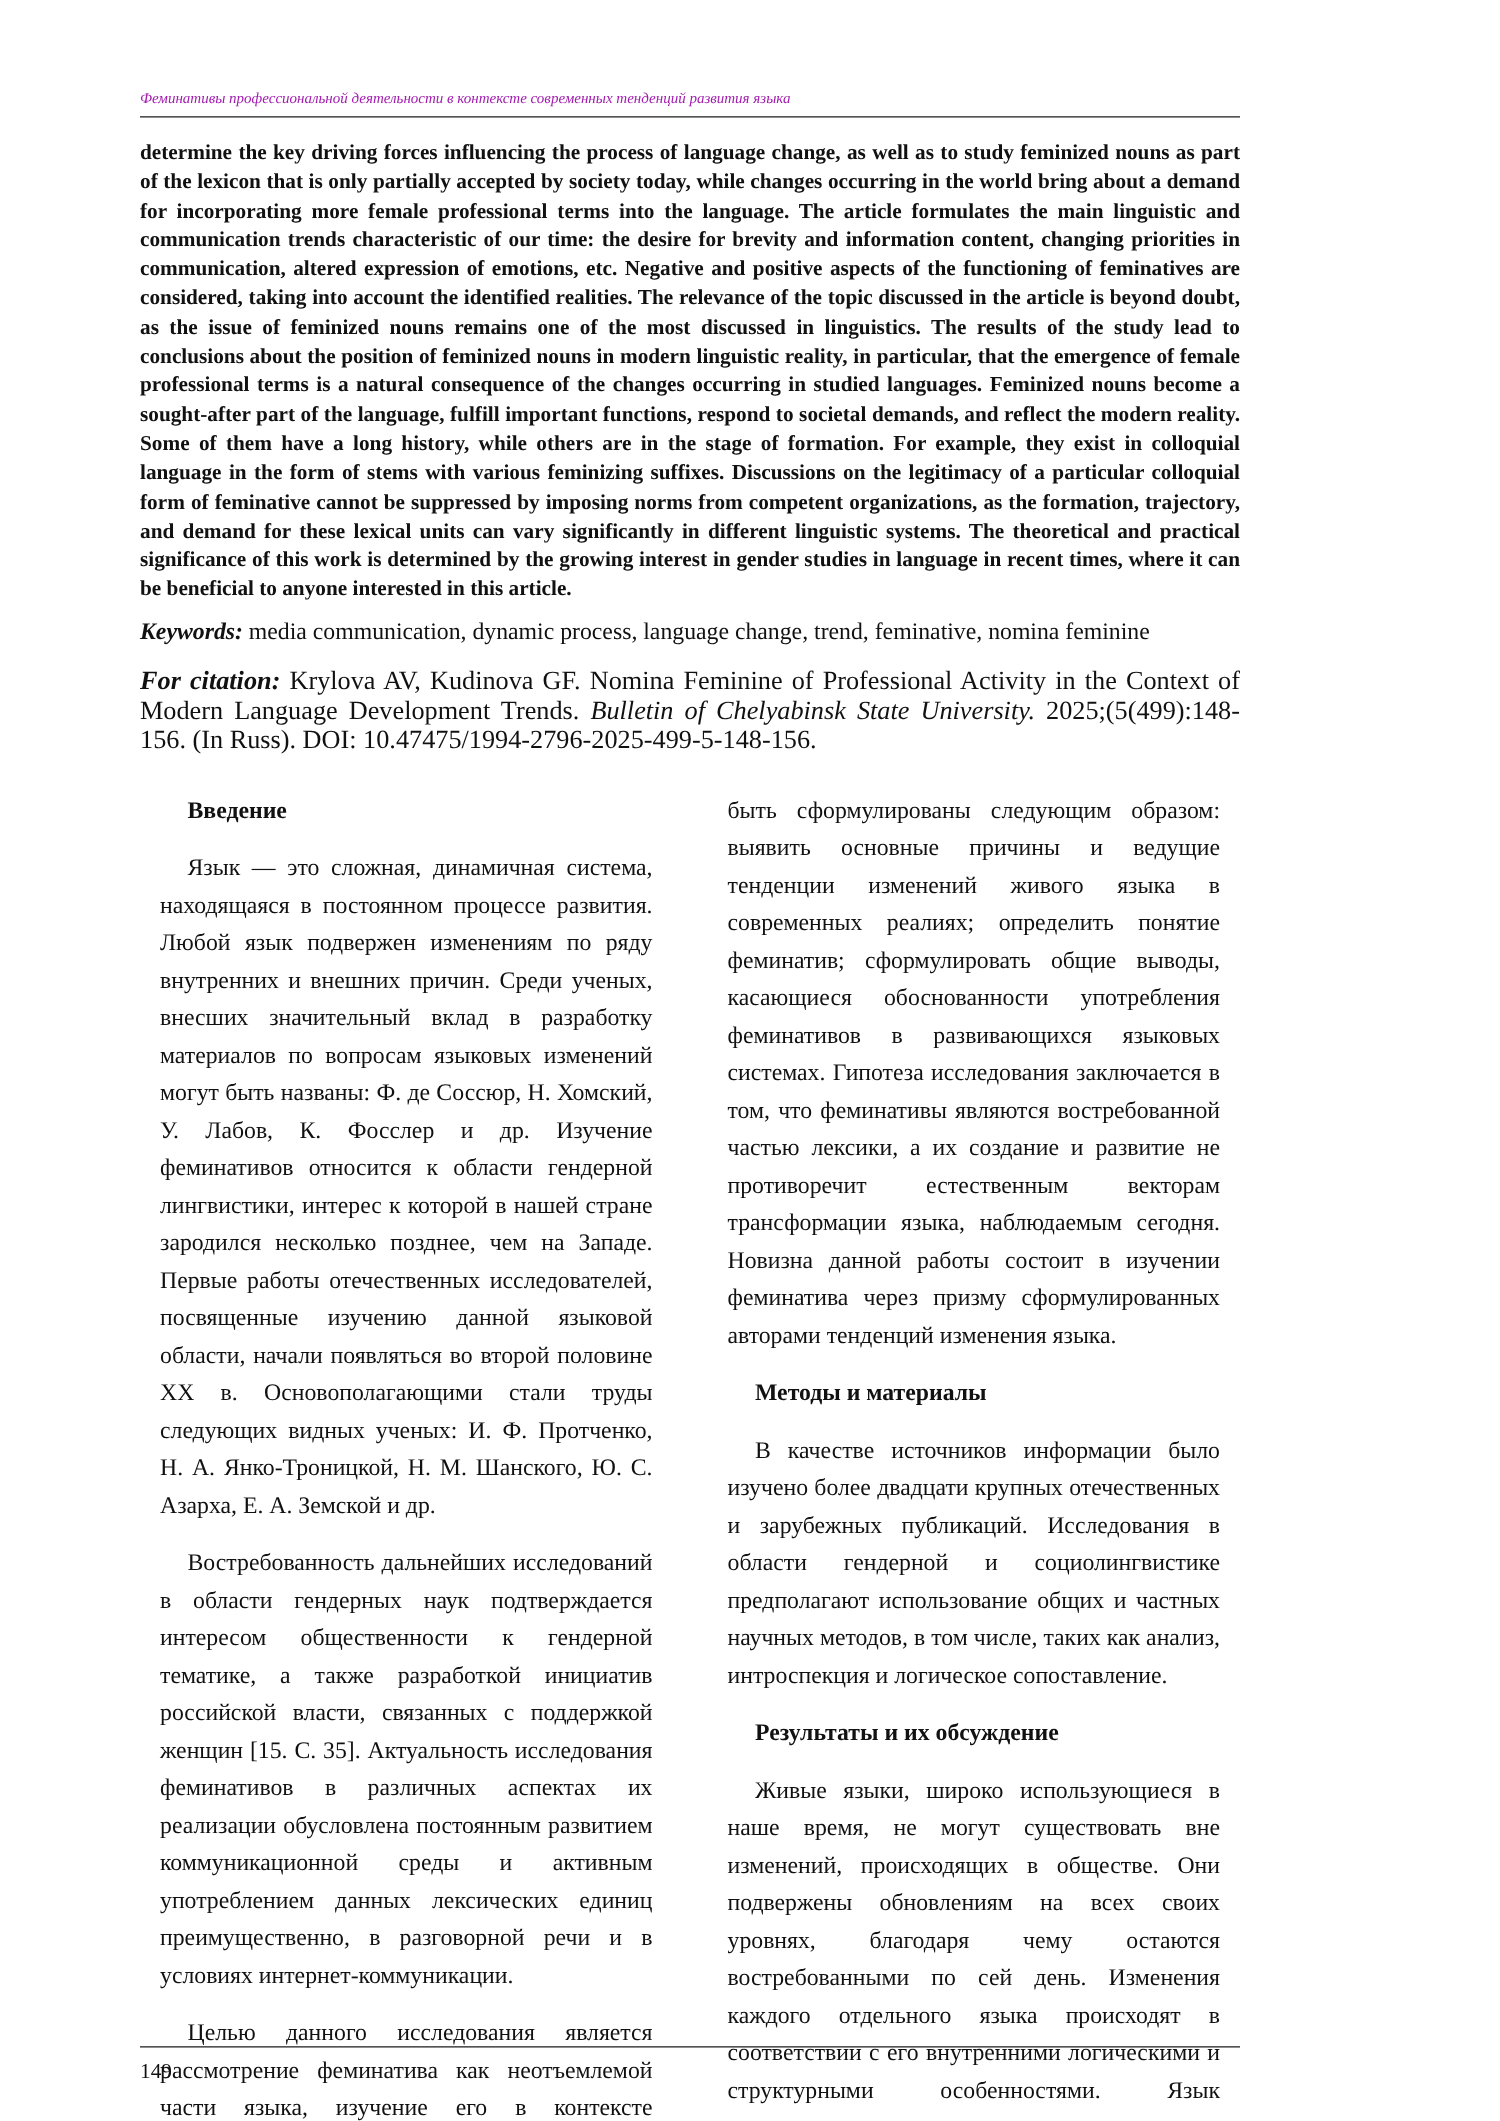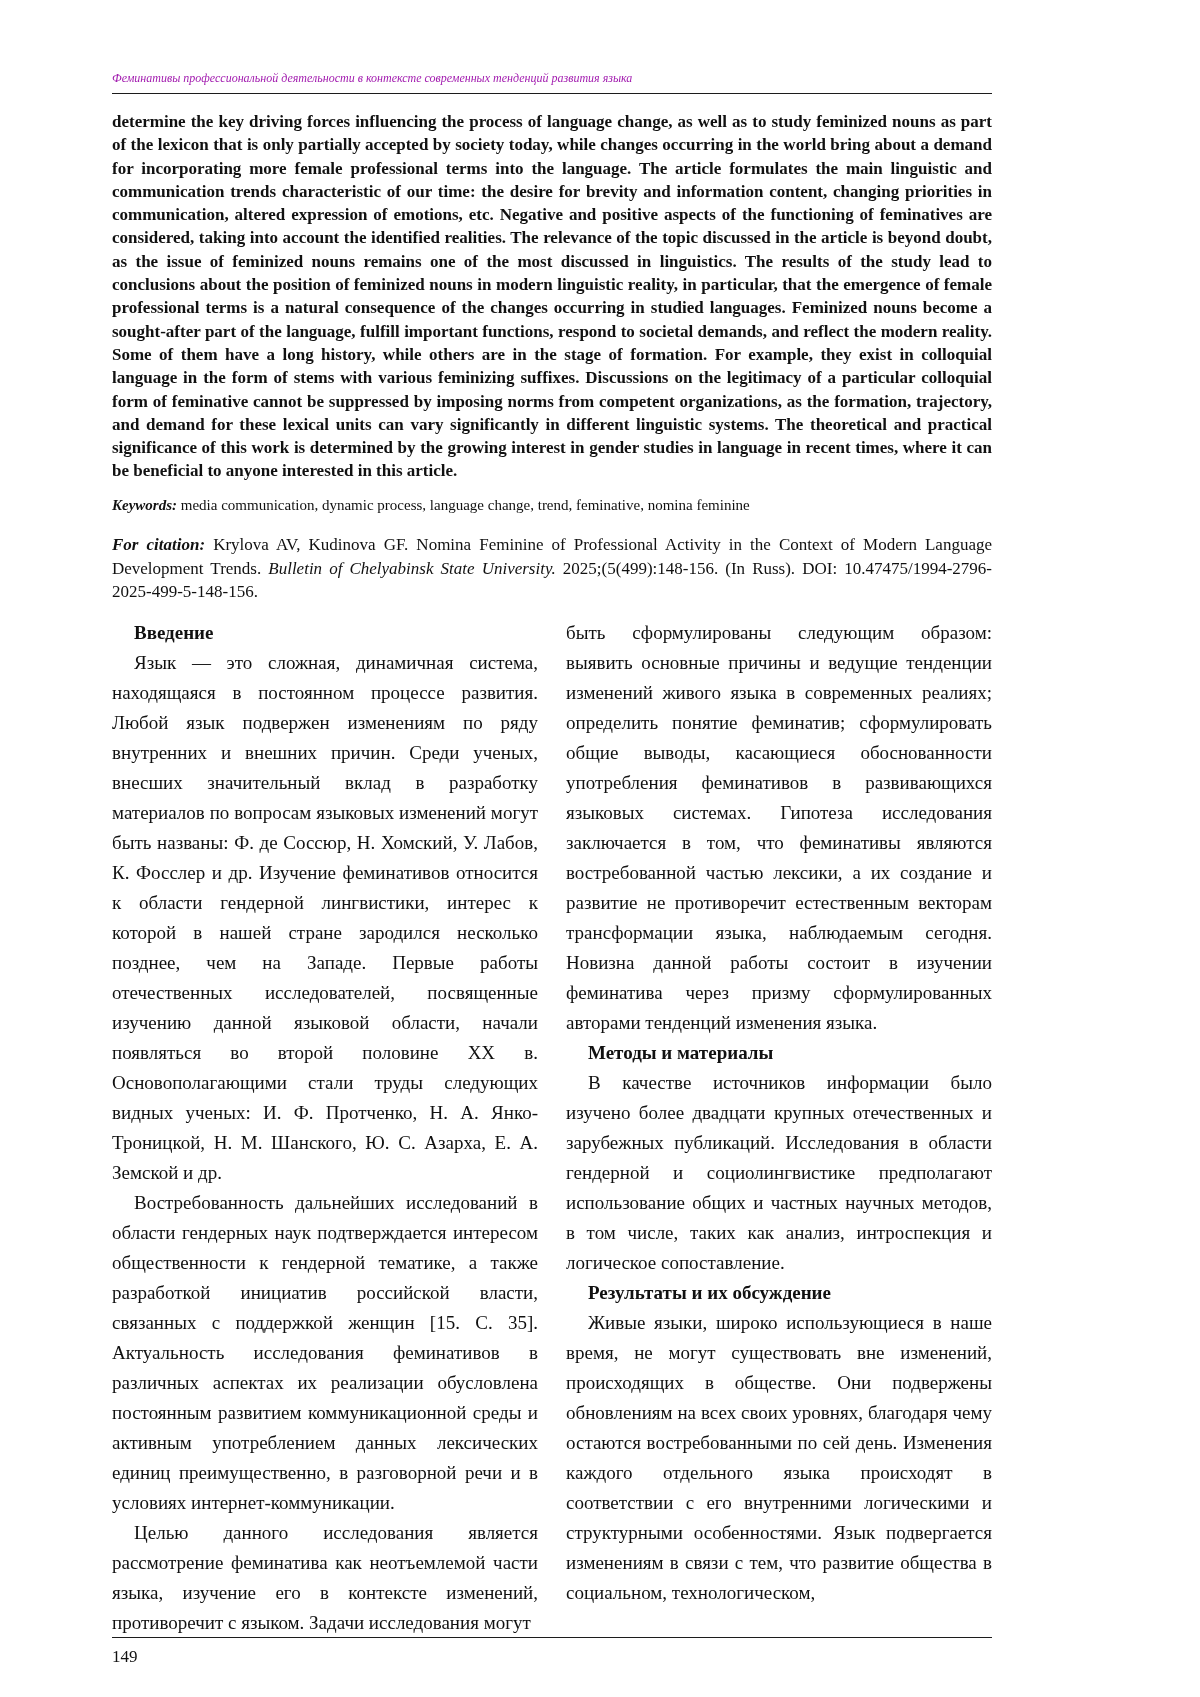--- a/index.html
+++ b/index.html
@@ -36,48 +36,48 @@
     text-align: justify;
     text-justify: inter-word;
     hyphens: auto;
     font-weight: bold;
   }
   .abstract p { margin: 0; }
 
   
   .keywords {
     top: 494px;
-    font-size: 15px;
+    font-size: 19px;
     line-height: 23.3px;
   }
   .bold-italic { font-weight: bold; font-style: italic; }
   .italic { font-style: italic; }
 
   
   .citation {
     top: 533px;
-    font-size: 17px;
+    font-size: 21px;
     line-height: 23.5px;
     text-align: justify;
     text-justify: inter-word;
   }
   .citation p { margin: 0; }
 
   
   .columns {
     top: 618px;
     display: flex;
     gap: 28px;
     font-size: 19px;
     line-height: 30px;
     text-align: justify;
     text-justify: inter-word;
   }
   .col { width: 426px; hyphens: auto; }
-  .col p { margin: 0; text-indent: 22px; }
+  .col p { margin: 16px; text-indent: 22px; }
   .col p.no-indent { text-indent: 0; }
   .col p.heading { font-weight: bold; }
 
   
   .rule-bottom {
     top: 1637px;
     border-top: 1.5px solid #1c1c1c;
     height: 0;
   }
   .footer {

